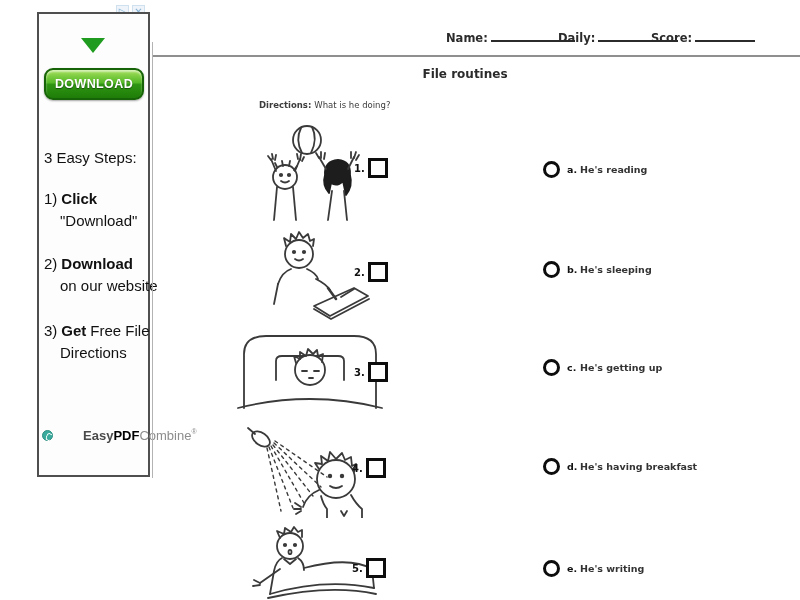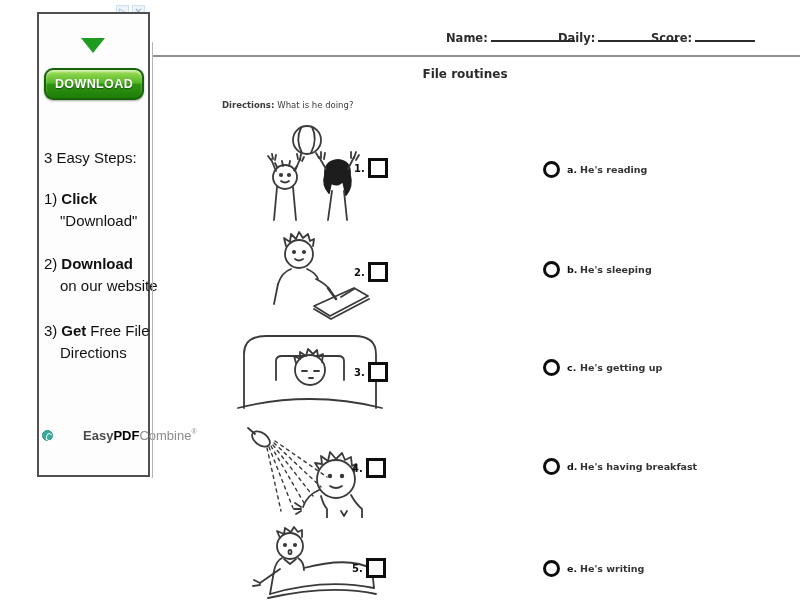--- a/index.html
+++ b/index.html
@@ -56,21 +56,21 @@
   .v-divider { position:absolute; left:152px; top:42px; width:1px; height:436px; background:#b3b3b3; }
   .h-rule    { position:absolute; left:153px; top:55px; width:647px; height:2px; background:#8f8f8f; }
 
   .ws { font-family:"DejaVu Sans", sans-serif; color:#2b2b2b; }
   .hdr-field { position:absolute; top:31px; font-size:11.5px; font-weight:bold; white-space:nowrap; }
   .hdr-line { display:inline-block; height:11px; border-bottom:2px solid #2b2b2b; margin-left:3px; }
 
   .ws-title { position:absolute; left:400px; top:67px; width:130px; text-align:center;
               font-size:12px; font-weight:bold; }
   .ws-directions { position:absolute; left:222px; top:100px; font-size:8.5px; color:#3c3c3c; }
-  .ws-directions b { margin-right:3px; }
+  .ws-directions b { margin-right:3px;margin-left:37px; }
 
   .q-number { position:absolute; font-size:10px; font-weight:bold; color:#111; }
   .q-checkbox { position:absolute; width:20px; height:20px; border:3px solid #0d0d0d; background:#fff; }
 
   .opt-circle { position:absolute; width:17px; height:17px; border:3.5px solid #0d0d0d;
                 border-radius:50%; background:#fff; }
   .opt-letter { position:absolute; font-size:9.5px; font-weight:bold; color:#111; }
   .opt-text   { position:absolute; font-size:9.5px; color:#333; white-space:nowrap;font-weight:bold; }
 
   .illus { position:absolute; }

